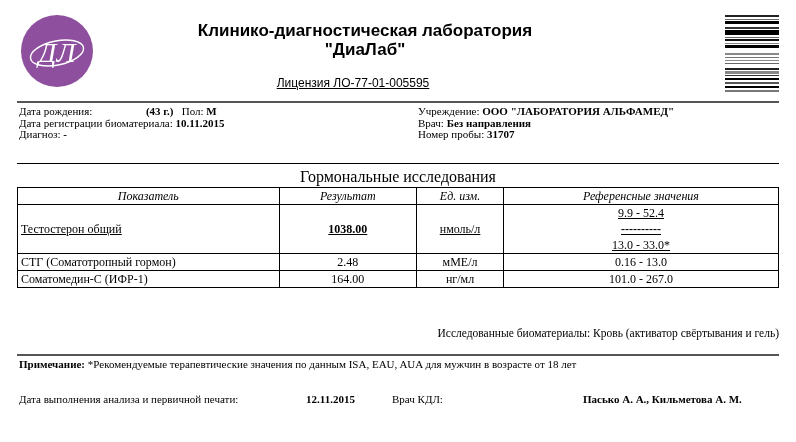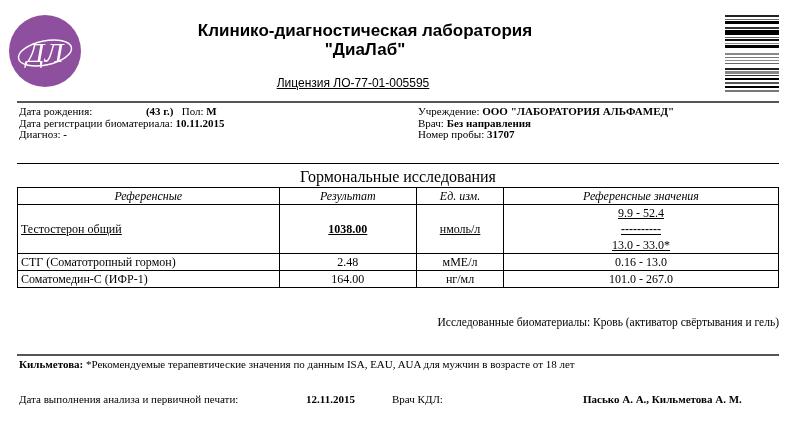--- a/index.html
+++ b/index.html
@@ -1,18 +1,18 @@
 <!DOCTYPE html>
 <html><head>
 <meta charset="utf-8">
 <style>
   html, body { margin:0; padding:0; background:#ffffff; }
   body { width:796px; height:442px; position:relative; overflow:hidden; font-family:"Liberation Serif", serif; color:#000; }
   .abs { position:absolute; }
-  .logo { left:9px; top:15px; width:72px; height:72px; border-radius:50%; background:#8e4f9e; }
+  .logo { left:21px; top:15px; width:72px; height:72px; border-radius:50%; background:#8e4f9e; }
   .logo svg { width:72px; height:72px; display:block; }
   .title { left:100px; width:530px; text-align:center; font-family:"Liberation Sans", sans-serif; font-weight:bold; font-size:17px; line-height:19px; }
   .title1 { top:21px; }
   .title2 { top:40px; }
   .license { left:88px; width:530px; top:76px; text-align:center; font-family:"Liberation Sans", sans-serif; font-size:12px;text-decoration:underline; }
   .barcode { left:725px; top:15px; width:54px; height:78px; }
   .rule-top { left:17px; top:101px; width:762px; height:2px; background:#555; }
   .info { font-size:11px; line-height:11.5px; }
   .info b { font-weight:bold; }
   .info-left { left:19px; top:106px; }
@@ -21,21 +21,21 @@
   .section-title { left:17px; width:762px; top:168px; text-align:center; font-size:16px; }
   table.results { position:absolute; left:17px; top:187px; width:762px; border-collapse:collapse; font-size:12px; }
   table.results th, table.results td { border:1px solid #000; padding:0 3px; height:16px; line-height:15px; }
   table.results th { font-weight:normal; font-style:italic; text-align:center; }
   table.results td.name { text-align:left; }
   table.results td.c { text-align:center; }
   table.results td.bold { font-weight:bold; }
   .col1 { width:258px; } .col2 { width:132px; } .col3 { width:81px; } .col4 { width:272px; }
   .tall td { height:48px;text-decoration:underline; }
   .ref-line { display:block; line-height:16px; }
-  .biomat { right:17px; top:316px; text-align:right; font-size:11.5px; line-height:13px;margin-left:34px; }
+  .biomat { right:17px; top:327px; text-align:right; font-size:11.5px; line-height:13px;margin-left:34px; }
   .rule-bot { left:17px; top:354px; width:762px; height:2px; background:#555; }
   .note { left:19px; top:358px; font-size:11px; }
   .sign { top:393px; font-size:11px; }
 </style>
 </head>
 <body>
 
 <div class="abs logo">
   <svg viewBox="0 0 72 72">
     <ellipse cx="36" cy="38" rx="27" ry="12" fill="none" stroke="#fff" stroke-width="1.4" transform="rotate(-12 36 38)"></ellipse>
@@ -105,21 +105,21 @@
   </div>
 </div>
 
 <div class="abs rule-mid"></div>
 
 <div class="abs section-title">Гормональные исследования</div>
 
 <table class="results">
   <thead>
     <tr>
-      <th class="col1">Референсные</th>
+      <th class="col1">Показатель</th>
       <th class="col2">Результат</th>
       <th class="col3">Ед. изм.</th>
       <th class="col4">Референсные значения</th>
     </tr>
   </thead>
   <tbody>
     <tr class="tall">
       <td class="name">Тестостерон общий</td>
       <td class="c bold">1038.00</td>
       <td class="c">нмоль/л</td>
@@ -144,20 +144,20 @@
   </tbody>
 </table>
 
 <div class="abs biomat">
   <div>Исследованные биоматериалы: Кровь (активатор свёртывания и гель)</div>
 </div>
 
 <div class="abs rule-bot"></div>
 
 <div class="abs note">
-  <b>Кильметова:</b>
+  <b>Примечание:</b>
   <span>*Рекомендуемые терапевтические значения по данным ISA, EAU, AUA для мужчин в возрасте от 18 лет</span>
 </div>
 
 <div class="abs sign" style="left:19px;">Дата выполнения анализа и первичной печати:</div>
 <div class="abs sign" style="left:306px;font-weight:bold;">12.11.2015</div>
 <div class="abs sign" style="left:392px;">Врач КДЛ:</div>
 <div class="abs sign" style="left:583px;font-weight:bold;">Пасько А. А., Кильметова А. М.</div>
 
 </body></html>

